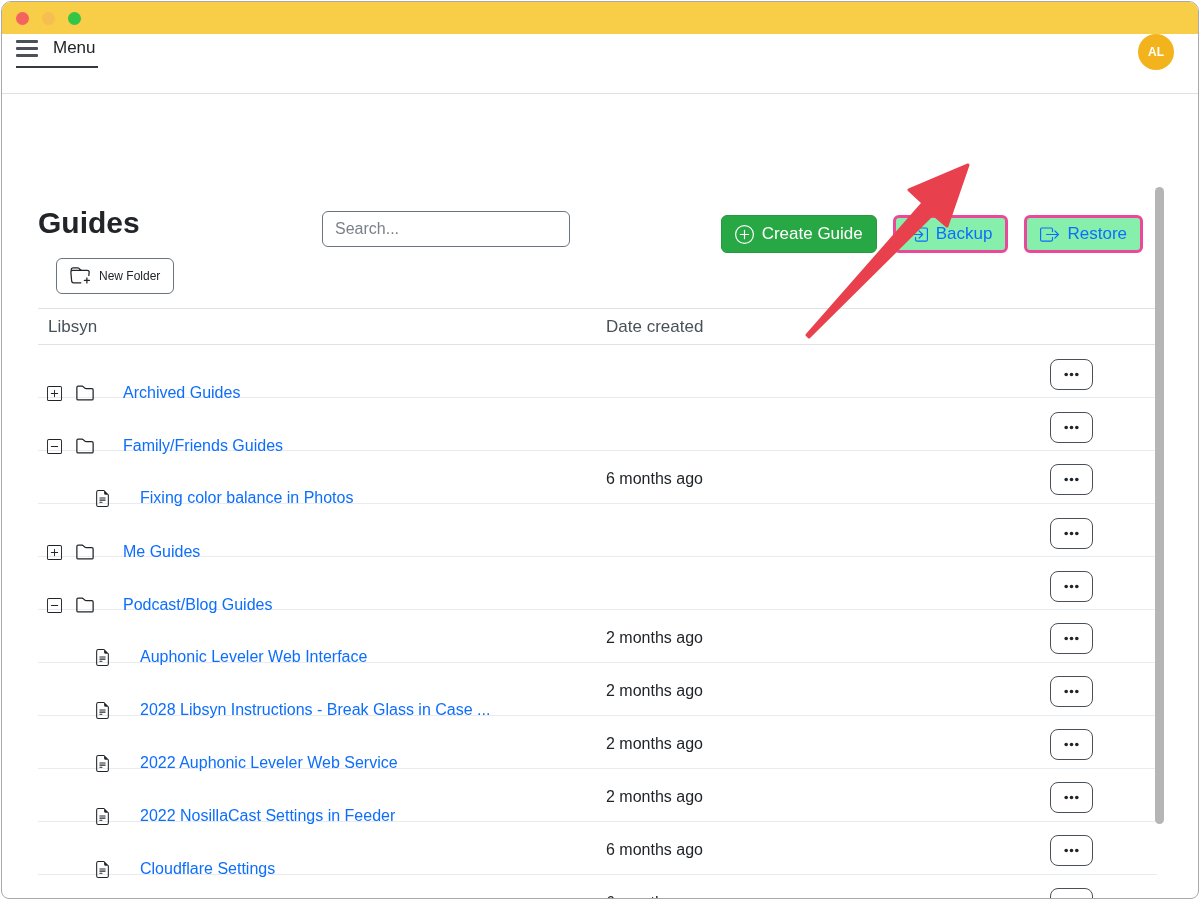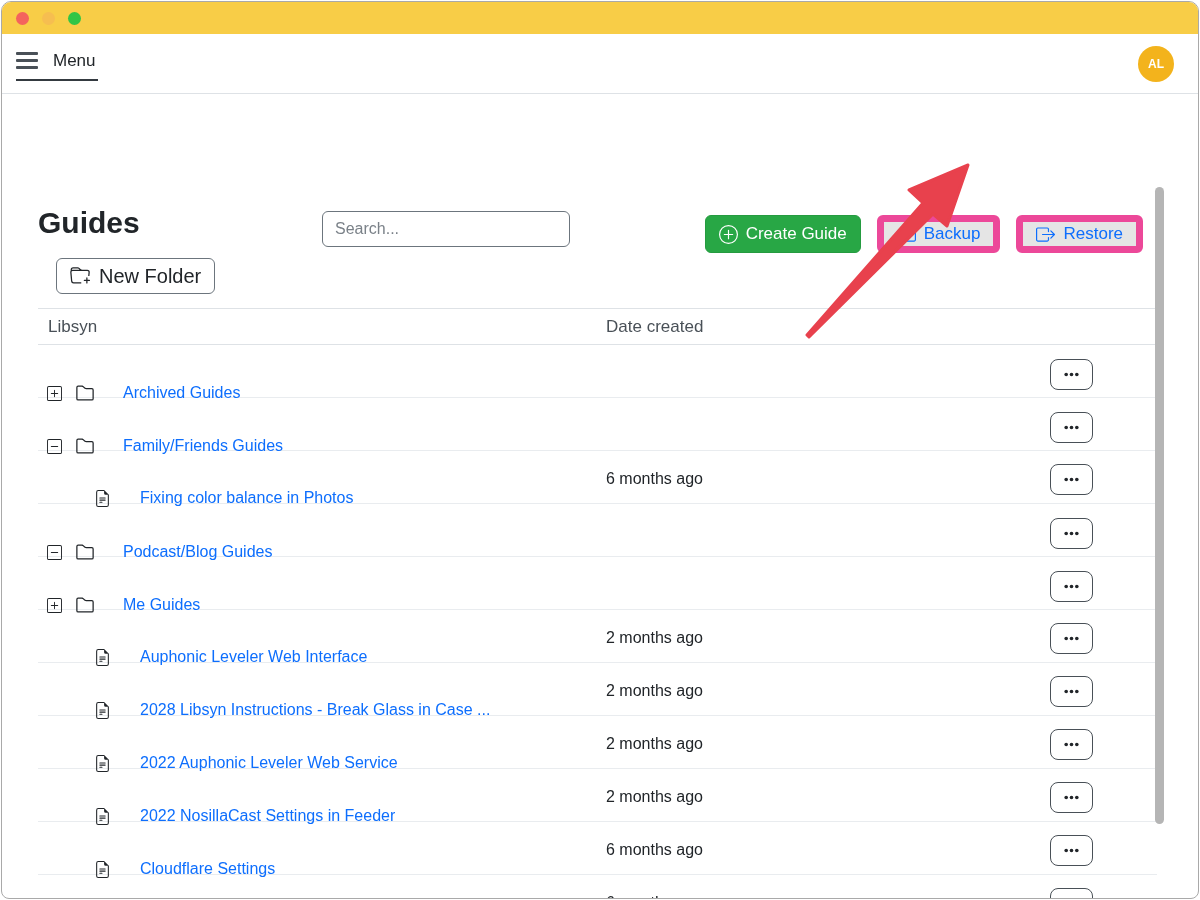--- a/index.html
+++ b/index.html
@@ -13,45 +13,45 @@
 
   
   .titlebar{ height:32px; background:#f8cd47; display:flex; align-items:center; padding-left:14px; }
   .traffic{ width:13px; height:13px; border-radius:50%; margin-right:13px; }
   .t-close{ background:#f4635d; }
   .t-min{ background:#f6be50; }
   .t-zoom{ background:#32c546; }
 
   
   .app-header{ height:60px; background:#fff; border-bottom:1px solid #dee2e6;
-    display:flex; align-items:center; justify-content:space-between; padding:0 24px 0 14px; }
+    display:flex; align-items:flex-start; justify-content:space-between; padding:0 24px 0 14px; }
   .menu-control{ display:flex; align-items:center; gap:15px; border-bottom:2px solid #343a40; padding:4px 2px 8px 0; cursor:pointer; }
   .hamburger{ display:flex; flex-direction:column; gap:4px; }
   .hamburger span{ display:block; width:22px; height:3px; background:#495057; border-radius:1px; }
   .menu-label{ font-size:17px; color:#212529; }
   .avatar{ width:36px; height:36px; border-radius:50%; background:#f3b31c; color:#fff;
     display:flex; align-items:center; justify-content:center; font-size:12px; font-weight:700; }
 
   
   .content{ position:relative; height:805px; }
   .page-title{ position:absolute; left:36px; top:112px; font-size:30px; font-weight:700; color:#212529; }
   .search-input{ position:absolute; left:320px; top:117px; width:248px; height:36px;
     border:1px solid #6c757d; border-radius:6px; padding:0 12px; font-size:16px;
     font-family:"Liberation Sans", sans-serif; color:#212529; }
   .search-input::placeholder{ color:#7a8188; }
   .btn-group{ position:absolute; top:121px; right:55px; display:flex; gap:16px; }
   .btn{ height:38px; display:flex; align-items:center; gap:8px; border-radius:6px;
     font-size:17px; font-family:"Liberation Sans", sans-serif; cursor:pointer; padding:0 13px; }
   .btn-green{ background:#28a745; border:1px solid #259b40; color:#fff; font-weight:500; }
-  .btn-blue{ background:#e5e5e5; border:7px solid #ec4899; color:#0d6efd; font-weight:500; }
+  .btn-blue{ background:#86efac; border:3px solid #ec4899; color:#0d6efd; font-weight:500; }
   .btn svg{ flex:0 0 auto; }
 
   .new-folder-btn{ position:absolute; left:54px; top:164px; height:36px; display:flex; align-items:center; gap:9px;
     background:#fff; border:1px solid #6c757d; border-radius:6px; padding:0 13px;
-    font-size:20px; color:#212529; font-family:"Liberation Sans", sans-serif; cursor:pointer; }
+    font-size:12px; color:#212529; font-family:"Liberation Sans", sans-serif; cursor:pointer; }
 
   
   .guides-table{ position:absolute; top:214px; left:36px; width:1119px; }
   .thead{ display:grid; grid-template-columns:568px 1fr 43px; align-items:center; height:37px;
     border-top:1px solid #dee2e6; border-bottom:1px solid #dee2e6; padding-right:64px; }
   .th{ font-size:17px; color:#495057; }
   .th-title{ padding-left:10px; }
   .row{ display:grid; grid-template-columns:568px 1fr 43px; align-items:center; height:53px;
     border-bottom:1px solid #e9ecef; padding-right:64px; }
   .cell-title{ display:flex; align-items:center;margin-top:38px; }
@@ -221,49 +221,20 @@
       <button class="menu-btn">
         <svg width="17" height="17" viewBox="0 0 16 16" fill="currentColor">
                   <circle cx="3" cy="8" r="1.7"></circle>
                   <circle cx="8" cy="8" r="1.7"></circle>
                   <circle cx="13" cy="8" r="1.7"></circle>
                 </svg>
       </button>
     </div>
   </div>
 
-  <div class="row folder expanded">
-    <div class="cell-title">
-      <span class="expand-icon">
-
-        <svg class="icon-dash" width="15" height="15" viewBox="0 0 16 16" fill="currentColor">
-                  <path d="M14 1a1 1 0 0 1 1 1v12a1 1 0 0 1-1 1H2a1 1 0 0 1-1-1V2a1 1 0 0 1 1-1h12zM2 0a2 2 0 0 0-2 2v12a2 2 0 0 0 2 2h12a2 2 0 0 0 2-2V2a2 2 0 0 0-2-2H2z"></path>
-                  <path d="M4 8a.5.5 0 0 1 .5-.5h7a.5.5 0 0 1 0 1h-7A.5.5 0 0 1 4 8z"></path>
-                </svg>
-      </span>
-      <span class="type-icon folder-icon">
-        <svg width="20" height="20" viewBox="0 0 16 16" fill="currentColor">
-                  <path d="M1 3.5A1.5 1.5 0 0 1 2.5 2h2.764c.958 0 1.76.56 2.311 1.184C7.985 3.648 8.48 4 9 4h4.5A1.5 1.5 0 0 1 15 5.5v7a1.5 1.5 0 0 1-1.5 1.5h-11A1.5 1.5 0 0 1 1 12.5v-9zM2.5 3a.5.5 0 0 0-.5.5v9a.5.5 0 0 0 .5.5h11a.5.5 0 0 0 .5-.5v-7a.5.5 0 0 0-.5-.5H9c-.964 0-1.71-.629-2.174-1.154C6.374 3.334 5.82 3 5.264 3H2.5z"></path>
-                </svg>
-      </span>
-
-      <a class="title-link">Podcast/Blog Guides</a>
-    </div>
-    <div class="cell-date"></div>
-    <div class="cell-menu">
-      <button class="menu-btn">
-        <svg width="17" height="17" viewBox="0 0 16 16" fill="currentColor">
-                  <circle cx="3" cy="8" r="1.7"></circle>
-                  <circle cx="8" cy="8" r="1.7"></circle>
-                  <circle cx="13" cy="8" r="1.7"></circle>
-                </svg>
-      </button>
-    </div>
-  </div>
-
   <div class="row folder collapsed">
     <div class="cell-title">
       <span class="expand-icon">
         <svg class="icon-plus" width="15" height="15" viewBox="0 0 16 16" fill="currentColor">
                   <path d="M14 1a1 1 0 0 1 1 1v12a1 1 0 0 1-1 1H2a1 1 0 0 1-1-1V2a1 1 0 0 1 1-1h12zM2 0a2 2 0 0 0-2 2v12a2 2 0 0 0 2 2h12a2 2 0 0 0 2-2V2a2 2 0 0 0-2-2H2z"></path>
                   <path d="M8 4a.5.5 0 0 1 .5.5v3h3a.5.5 0 0 1 0 1h-3v3a.5.5 0 0 1-1 0v-3h-3a.5.5 0 0 1 0-1h3v-3A.5.5 0 0 1 8 4z"></path>
                 </svg>
 
       </span>
       <span class="type-icon folder-icon">
@@ -279,20 +250,49 @@
       <button class="menu-btn">
         <svg width="17" height="17" viewBox="0 0 16 16" fill="currentColor">
                   <circle cx="3" cy="8" r="1.7"></circle>
                   <circle cx="8" cy="8" r="1.7"></circle>
                   <circle cx="13" cy="8" r="1.7"></circle>
                 </svg>
       </button>
     </div>
   </div>
 
+  <div class="row folder expanded">
+    <div class="cell-title">
+      <span class="expand-icon">
+
+        <svg class="icon-dash" width="15" height="15" viewBox="0 0 16 16" fill="currentColor">
+                  <path d="M14 1a1 1 0 0 1 1 1v12a1 1 0 0 1-1 1H2a1 1 0 0 1-1-1V2a1 1 0 0 1 1-1h12zM2 0a2 2 0 0 0-2 2v12a2 2 0 0 0 2 2h12a2 2 0 0 0 2-2V2a2 2 0 0 0-2-2H2z"></path>
+                  <path d="M4 8a.5.5 0 0 1 .5-.5h7a.5.5 0 0 1 0 1h-7A.5.5 0 0 1 4 8z"></path>
+                </svg>
+      </span>
+      <span class="type-icon folder-icon">
+        <svg width="20" height="20" viewBox="0 0 16 16" fill="currentColor">
+                  <path d="M1 3.5A1.5 1.5 0 0 1 2.5 2h2.764c.958 0 1.76.56 2.311 1.184C7.985 3.648 8.48 4 9 4h4.5A1.5 1.5 0 0 1 15 5.5v7a1.5 1.5 0 0 1-1.5 1.5h-11A1.5 1.5 0 0 1 1 12.5v-9zM2.5 3a.5.5 0 0 0-.5.5v9a.5.5 0 0 0 .5.5h11a.5.5 0 0 0 .5-.5v-7a.5.5 0 0 0-.5-.5H9c-.964 0-1.71-.629-2.174-1.154C6.374 3.334 5.82 3 5.264 3H2.5z"></path>
+                </svg>
+      </span>
+
+      <a class="title-link">Podcast/Blog Guides</a>
+    </div>
+    <div class="cell-date"></div>
+    <div class="cell-menu">
+      <button class="menu-btn">
+        <svg width="17" height="17" viewBox="0 0 16 16" fill="currentColor">
+                  <circle cx="3" cy="8" r="1.7"></circle>
+                  <circle cx="8" cy="8" r="1.7"></circle>
+                  <circle cx="13" cy="8" r="1.7"></circle>
+                </svg>
+      </button>
+    </div>
+  </div>
+
   <div class="row document">
     <div class="cell-title">
 
       <span class="type-icon file-icon">
         <svg width="17" height="17" viewBox="0 0 16 16" fill="currentColor">
                   <path d="M5.5 7a.5.5 0 0 0 0 1h5a.5.5 0 0 0 0-1h-5zM5 9.5a.5.5 0 0 1 .5-.5h5a.5.5 0 0 1 0 1h-5a.5.5 0 0 1-.5-.5zm0 2a.5.5 0 0 1 .5-.5h2a.5.5 0 0 1 0 1h-2a.5.5 0 0 1-.5-.5z"></path>
                   <path d="M9.5 0H4a2 2 0 0 0-2 2v12a2 2 0 0 0 2 2h8a2 2 0 0 0 2-2V4.5L9.5 0zm0 1v2A1.5 1.5 0 0 0 11 4.5h2V14a1 1 0 0 1-1 1H4a1 1 0 0 1-1-1V2a1 1 0 0 1 1-1h5.5z"></path>
                 </svg>
       </span>
       <a class="title-link">Auphonic Leveler Web Interface</a>

